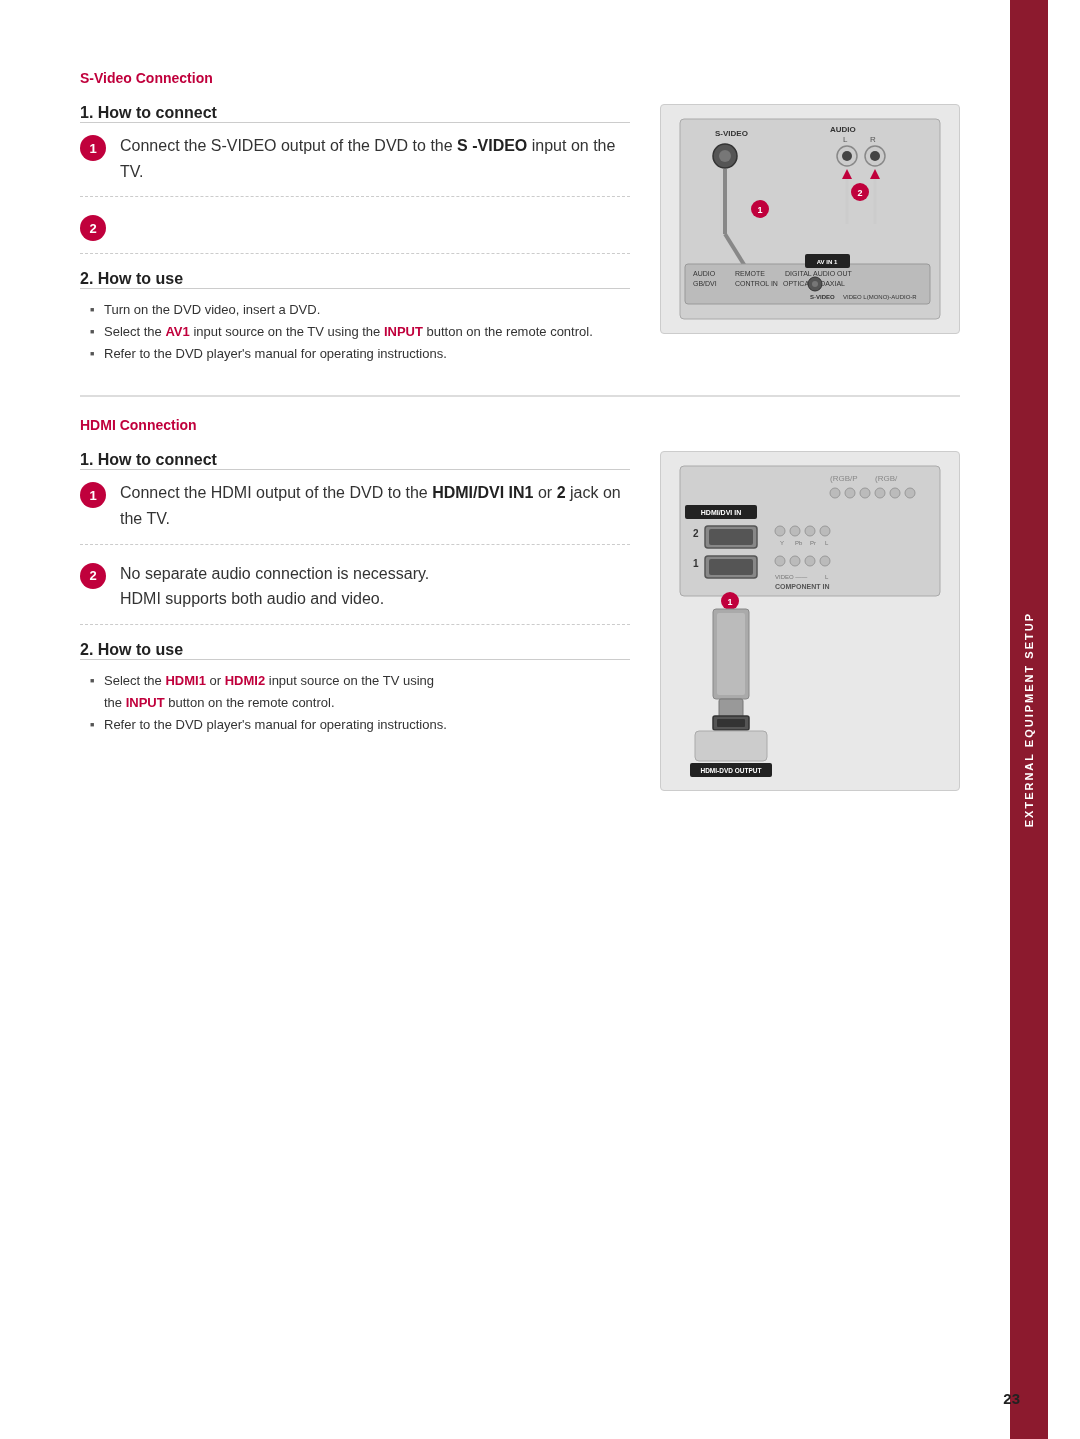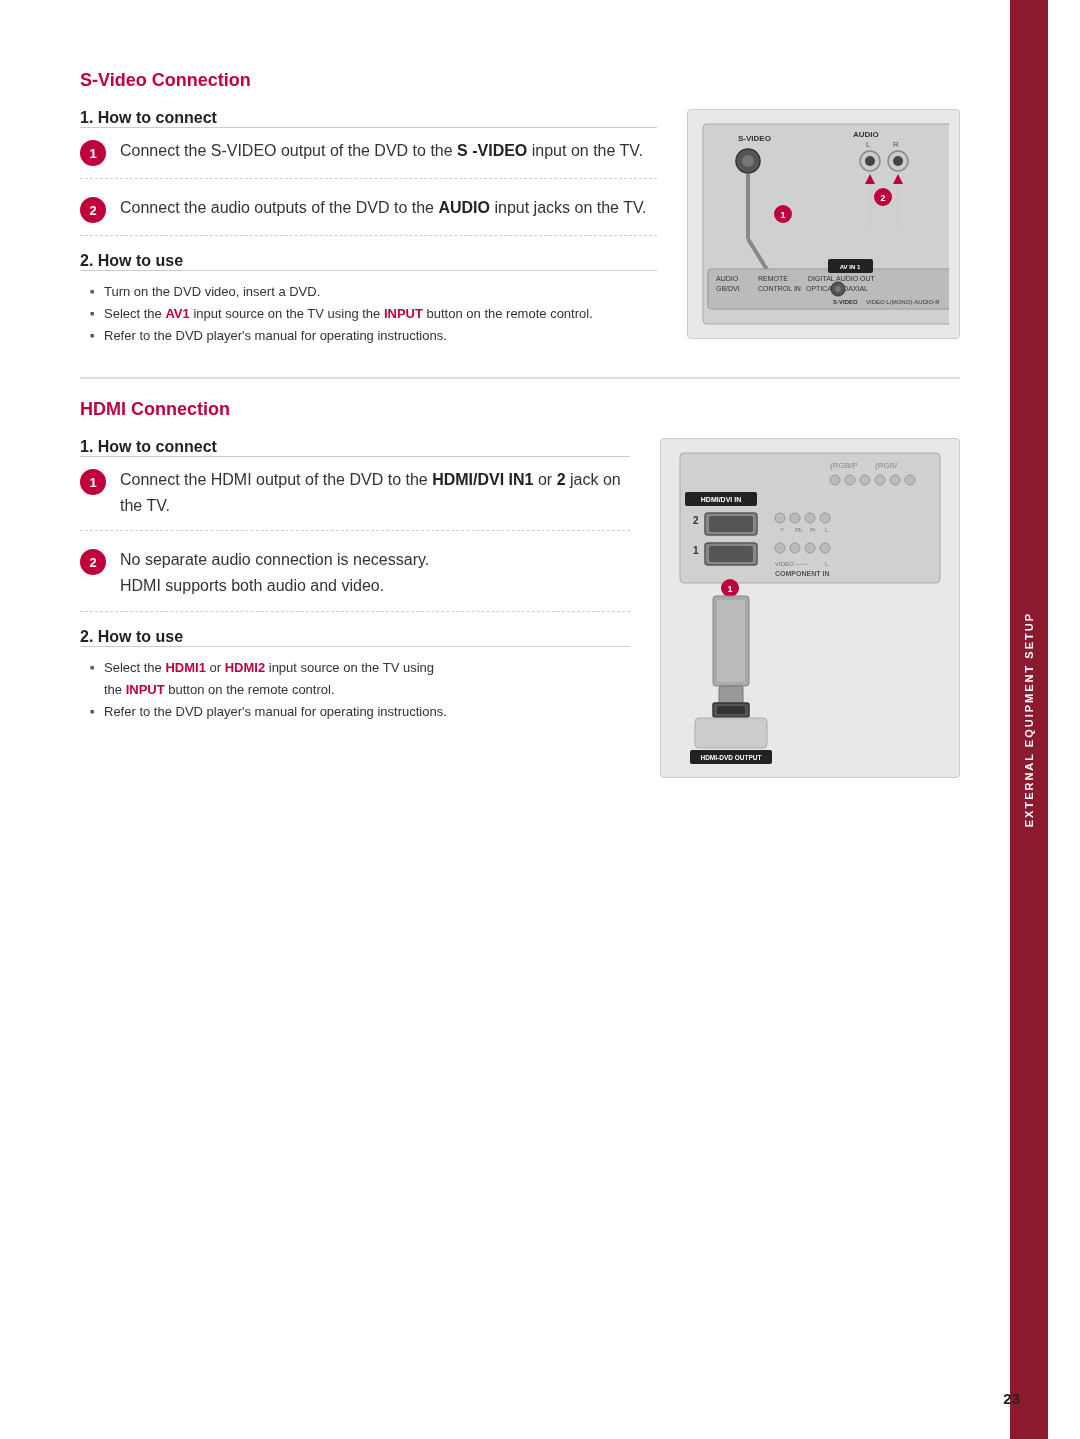--- a/index.html
+++ b/index.html
@@ -42,21 +42,21 @@
       letter-spacing: 2px;
       text-transform: uppercase;
       writing-mode: vertical-rl;
       transform: rotate(180deg);
       white-space: nowrap;
     }
 
     
     .section-title {
       color: #c0003c;
-      font-size: 18px;
+      font-size: 14px;
       font-weight: bold;
       margin-bottom: 18px;
       margin-top: 10px;
     }
 
     .subsection-title {
       font-size: 16px;
       font-weight: bold;
       color: #222;
       margin-bottom: 10px;
@@ -68,21 +68,21 @@
     .section-row {
       display: flex;
       gap: 30px;
       margin-bottom: 30px;
     }
     .section-left {
       flex: 1;
       min-width: 0;
     }
     .section-right {
-      width: 273px;
+      width: 300px;
       flex-shrink: 0;
     }
 
     
     .step {
       display: flex;
       align-items: flex-start;
       margin-bottom: 16px;
       padding-bottom: 12px;
       border-bottom: 1px dashed #ccc;
@@ -207,23 +207,20 @@
 
           <div class="step">
             <div class="step-badge">1</div>
             <div class="step-text">
               <span>Connect the S-VIDEO output of the DVD to the </span><strong>S -VIDEO</strong><span> input on the TV.</span>
             </div>
           </div>
 
           <div class="step">
             <div class="step-badge">2</div>
-            <div class="step-text">
-              <span>Connect the audio outputs of the DVD to the </span><strong>AUDIO</strong><span> input jacks on the TV.</span>
-            </div>
           </div>
 
           <div class="how-to-use-section">
             <div class="subsection-title">2. How to use</div>
             <ul class="how-to-use-list">
               <li><span>Turn on the DVD video, insert a DVD.</span></li>
               <li>
                 <span>Select the </span><span class="highlight-pink" style="color: rgb(192, 0, 60); font-weight: bold;">AV1</span><span> input source on the TV using the </span><span class="highlight-pink" style="color: rgb(192, 0, 60); font-weight: bold;">INPUT</span><span> button on the remote control.</span>
               </li>
               <li><span>Refer to the DVD player's manual for operating instructions.</span></li>

